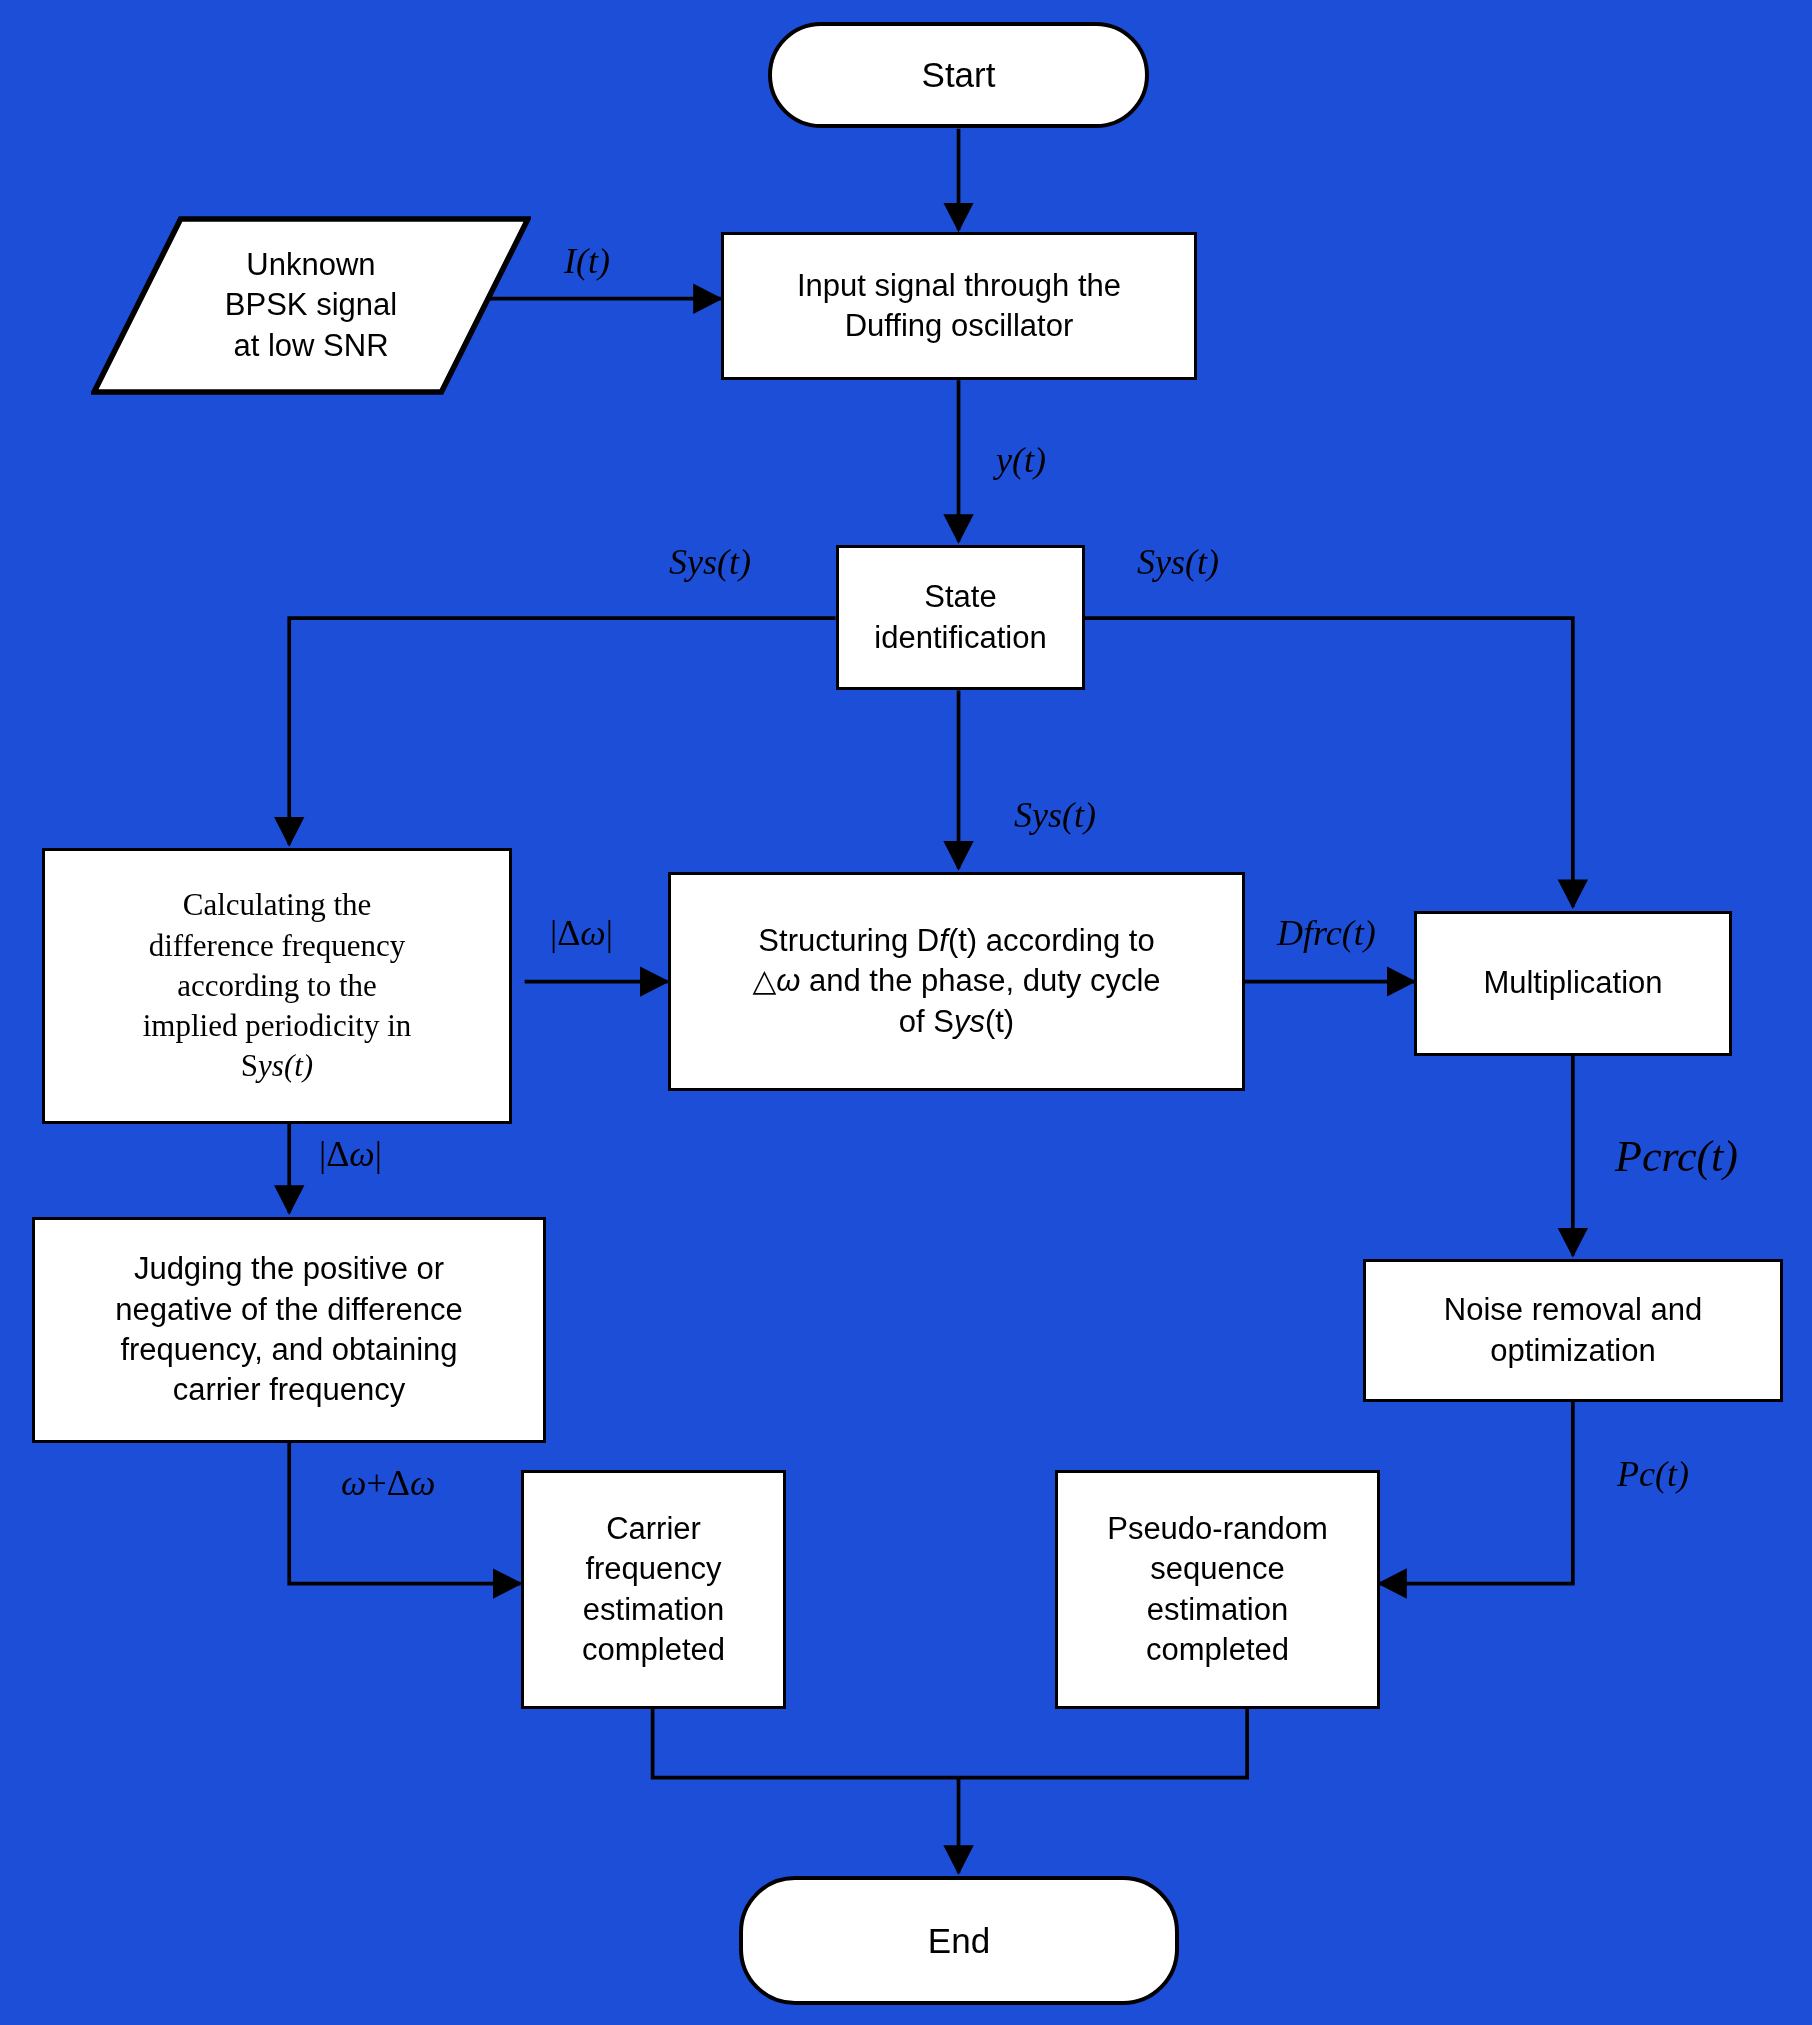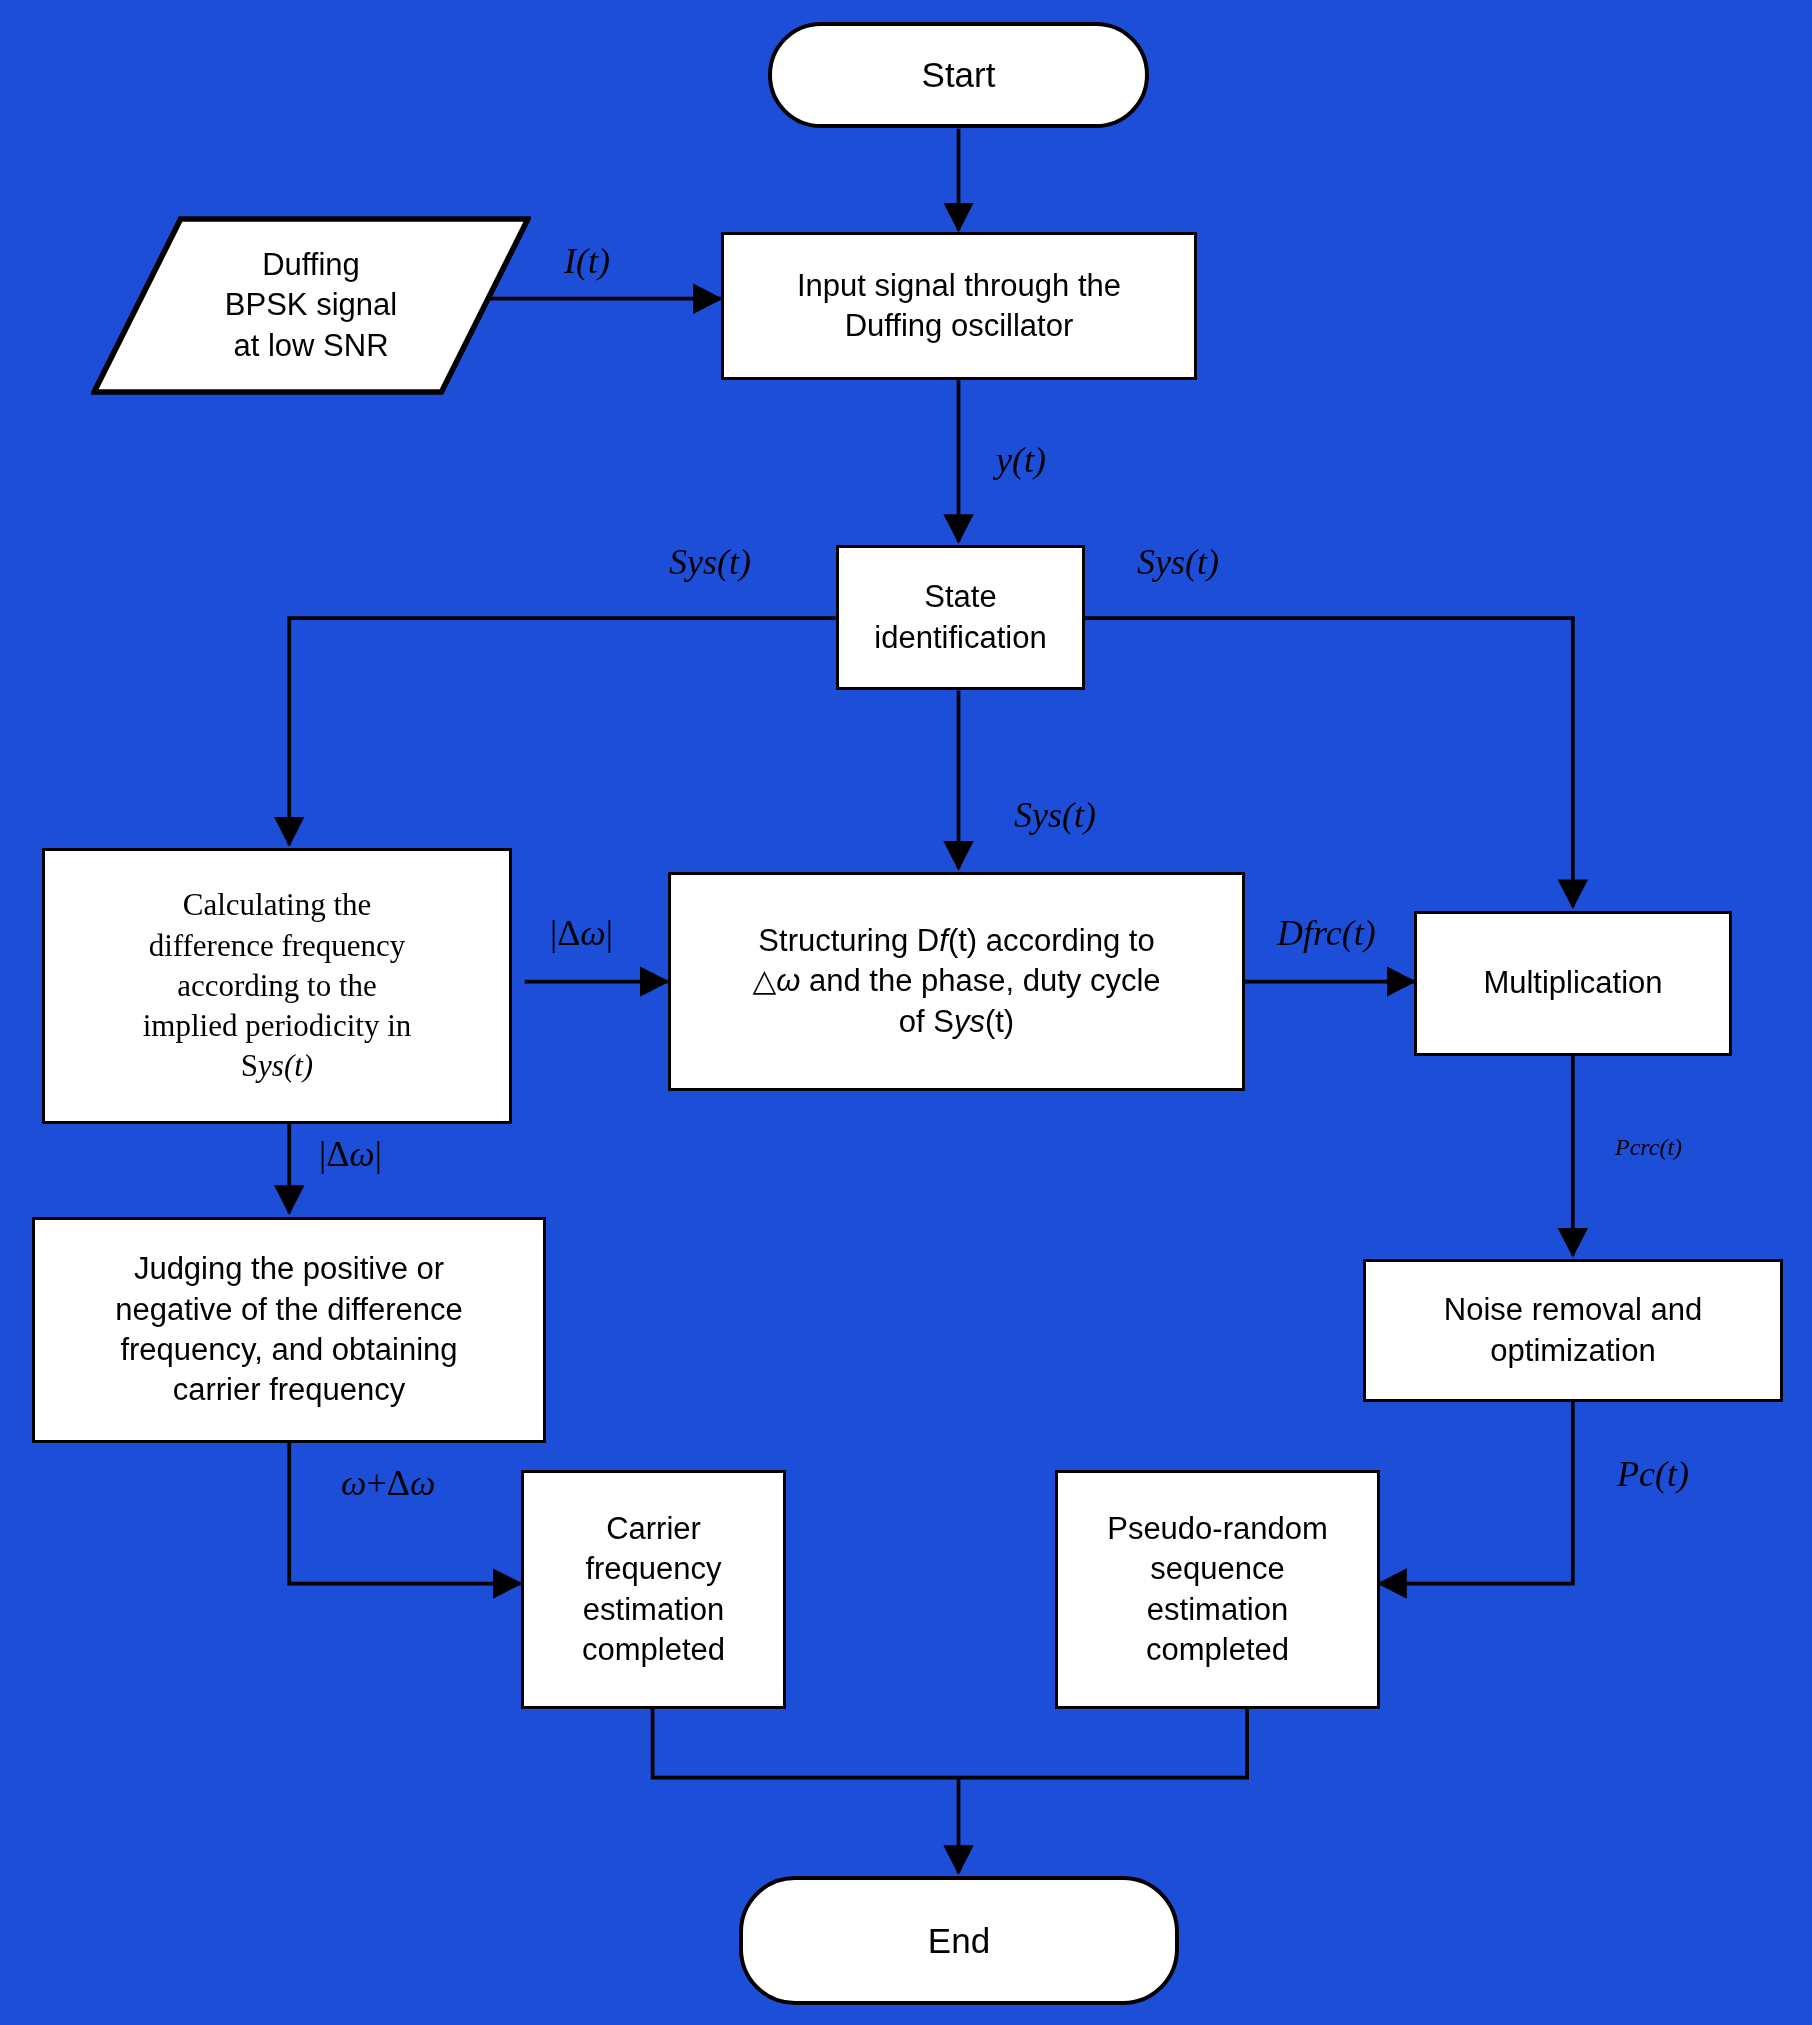--- a/index.html
+++ b/index.html
@@ -118,21 +118,21 @@
 
   <div class="node term sans" style="left:768px; top:22px; width:381px; height:106px; font-size:35px;">
     <span class="txt">Start</span>
   </div>
 
   <div class="node para sans" style="left:91px; top:216px; width:440px; height:179px; font-size:31px;">
     <svg class="pgon" viewBox="0 0 712 290" preserveAspectRatio="none">
       <polygon points="145,5 707,5 567,285 5,285" fill="#fff" stroke="#000" stroke-width="9"></polygon>
     </svg>
     <span class="txt">
-      <span>Duffing</span><br>
+      <span>Unknown</span><br>
       <span>BPSK signal</span><br>
       <span>at low SNR</span>
     </span>
   </div>
 
   <div class="node rect sans" style="left:721px; top:232px; width:476px; height:148px; font-size:31px;">
     <span class="txt">
       <span>Input signal through the</span><br>
       <span>Duffing oscillator</span>
     </span>
@@ -230,21 +230,21 @@
   </div>
 
   <div class="elabel" style="left:319px; top:1136px; font-size:36px;">
     <span class="nonital">|Δ</span><span>ω</span><span class="nonital">|</span>
   </div>
 
   <div class="elabel" style="left:1277px; top:915px; font-size:36px;">
     <span>Dfrc</span><span>(t)</span>
   </div>
 
-  <div class="elabel" style="left:1615px; top:1135px; font-size:24px;">
+  <div class="elabel" style="left:1615px; top:1135px; font-size:44px;">
     <span>Pcrc</span><span>(t)</span>
   </div>
 
   <div class="elabel" style="left:1617px; top:1456px; font-size:36px;">
     <span>Pc</span><span>(t)</span>
   </div>
 
   <div class="elabel" style="left:341px; top:1465px; font-size:36px;">
     <span>ω</span><span class="nonital">+Δ</span><span>ω</span>
   </div>

